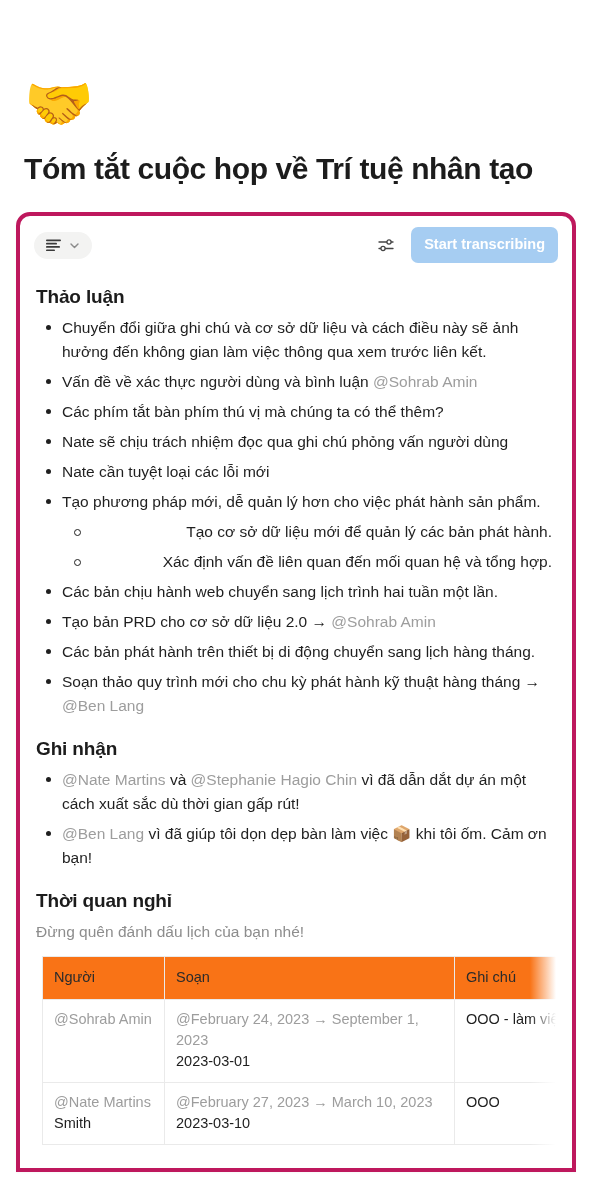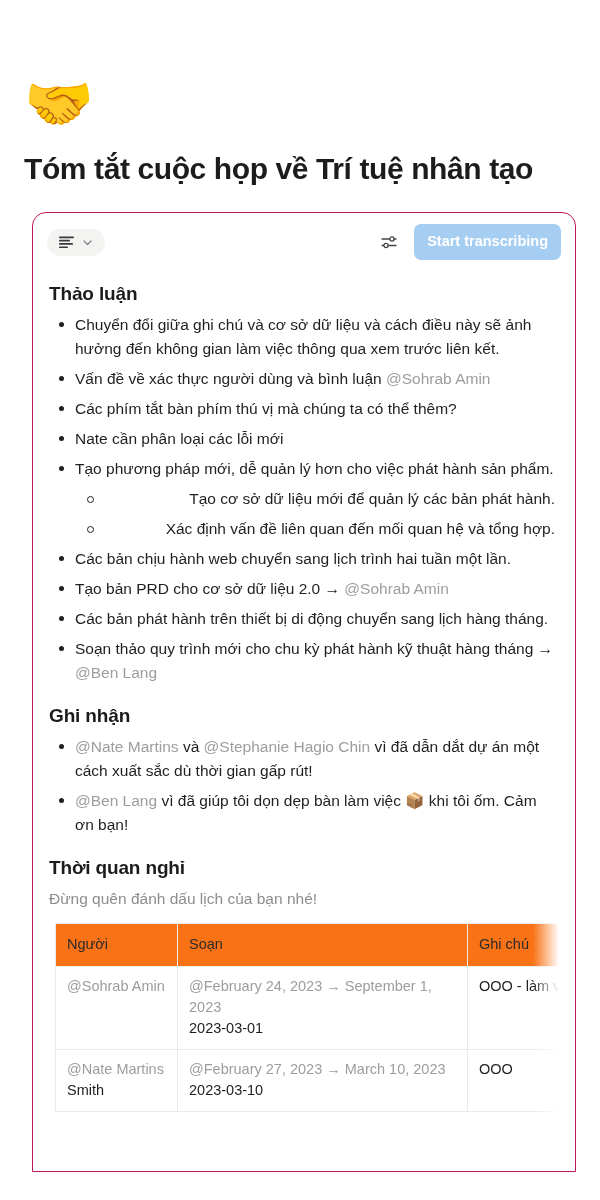--- a/index.html
+++ b/index.html
@@ -37,22 +37,22 @@
     font-size: 30px;
     line-height: 38px;
     font-weight: bold;
     letter-spacing: -0.4px;
     color: #1c1c1c;
   }
 
   
   .card {
     position: relative;
-    margin: 24px 24px 0 32px;
-    border: 1px solid #be185d;
+    margin: 24px 24px 0 16px;
+    border: 4px solid #be185d;
     border-top-left-radius: 14px;
     border-top-right-radius: 14px;
     background: #ffffff;
     min-height: 960px;
     box-shadow: 0 1px 2px rgba(16,16,16,0.03);
     overflow: hidden;
   }
 
   
   .toolbar {
@@ -262,21 +262,22 @@
       </div>
     </div>
 
     <div class="content">
 
       <h2 class="section">Thảo luận</h2>
       <ul class="bullets">
           <li><span>Chuyển đổi giữa ghi chú và cơ sở dữ liệu và cách điều này sẽ ảnh hưởng đến không gian làm việc thông qua xem trước liên kết.</span></li>
           <li><span>Vấn đề về xác thực người dùng và bình luận </span><span class="mention">@Sohrab Amin</span></li>
           <li><span>Các phím tắt bàn phím thú vị mà chúng ta có thể thêm?</span></li>
-          <li><span>Nate cần phân loại các lỗi mới</span></li>
+          <li><span>Nate sẽ chịu trách nhiệm đọc qua ghi chú phỏng vấn người dùng</span></li>
+          <li><span>Nate cần tuyệt loại các lỗi mới</span></li>
           <li><span>Tạo phương pháp mới, dễ quản lý hơn cho việc phát hành sản phẩm.</span><ul class="sub">
               <li><span>Tạo cơ sở dữ liệu mới để quản lý các bản phát hành.</span></li>
               <li><span>Xác định vấn đề liên quan đến mối quan hệ và tổng hợp.</span></li>
             </ul></li>
           <li><span>Các bản chịu hành web chuyển sang lịch trình hai tuần một lần.</span></li>
           <li><span>Tạo bản PRD cho cơ sở dữ liệu 2.0 → </span><span class="mention">@Sohrab Amin</span></li>
           <li><span>Các bản phát hành trên thiết bị di động chuyển sang lịch hàng tháng.</span></li>
           <li><span>Soạn thảo quy trình mới cho chu kỳ phát hành kỹ thuật hàng tháng → </span><span class="mention">@Ben Lang</span></li>
         </ul>
 

